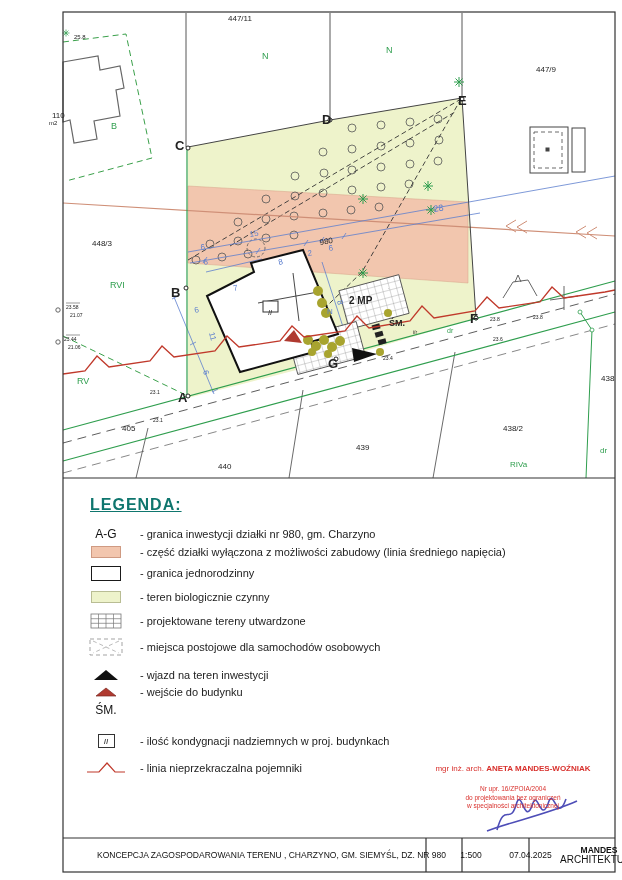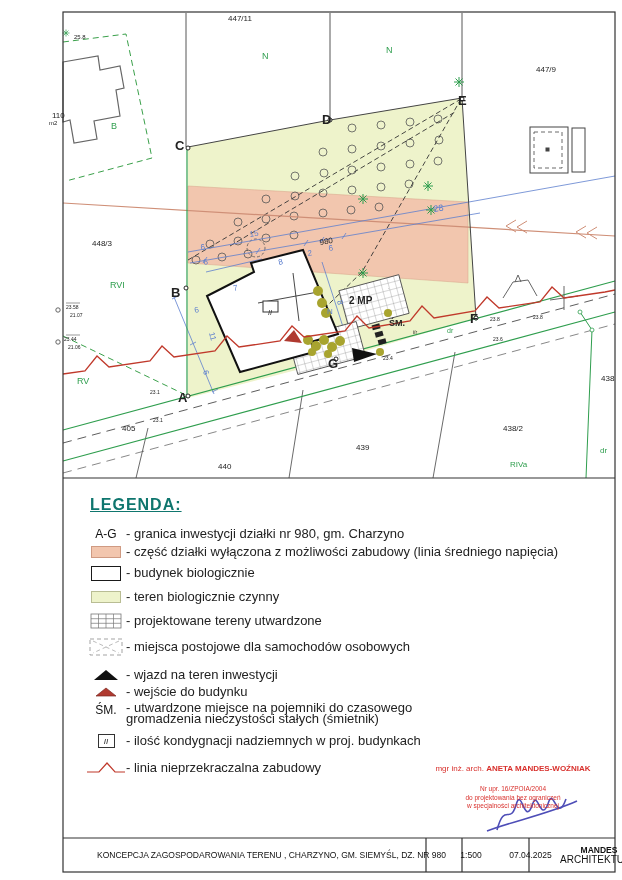--- a/index.html
+++ b/index.html
@@ -6,21 +6,21 @@
   .sheet{position:relative;width:622px;height:880px;background:#ffffff;overflow:hidden;
          font-family:"Liberation Sans", sans-serif;}
   svg text{font-family:"Liberation Sans", sans-serif;}
   .abs{position:absolute;}
   
   .legend-title{position:absolute;left:90px;top:496px;font-size:16px;font-weight:bold;
                 text-decoration:underline;letter-spacing:1px;color:#0f766e;}
   .lrow{position:absolute;left:86px;display:flex;align-items:center;}
   .lrow .sym{width:40px;display:flex;justify-content:center;align-items:center;}
   .lrow .key{width:40px;text-align:center;font-weight:normal;font-size:12px;color:#111;}
-  .lrow .txt{font-size:13px;line-height:10.5px;color:#222;width:450px;}
+  .lrow .txt{margin-left:14px;font-size:11px;line-height:10.5px;color:#222;width:450px;}
   .sw{width:30px;height:12px;box-sizing:border-box;}
   .sw-salmon{background:#f2c6ae;border:1px solid #cf9a82;}
   .sw-bldg{background:#fff;border:1.7px solid #1a1a1a;height:15px;}
   .sw-green{background:#eef3cb;border:1px solid #b9bd94;}
   .box-ii{width:15px;height:12px;border:1.2px solid #333;font-size:8px;font-style:italic;
           display:flex;align-items:center;justify-content:center;color:#222;}
   
   .sig{position:absolute;left:408px;top:764px;width:210px;text-align:center;color:#d8302c;}
   .sig .l1{font-size:8px;}
   .sig .l1 b{font-weight:bold;text-align:center;}
@@ -304,21 +304,21 @@
     <div class="sym">
         <span class="sw sw-salmon"></span>
       </div>
     <div class="txt">- część działki wyłączona z możliwości zabudowy (linia średniego napięcia)</div>
   </div>
 
   <div class="lrow" style="top:566px">
     <div class="sym">
         <span class="sw sw-bldg"></span>
       </div>
-    <div class="txt">- budynek biologicznie</div>
+    <div class="txt">- granica jednorodzinny</div>
   </div>
 
   <div class="lrow" style="top:591px">
     <div class="sym">
         <span class="sw sw-green"></span>
       </div>
     <div class="txt">- teren biologicznie czynny</div>
   </div>
 
   <div class="lrow" style="top:638px">
@@ -354,37 +354,36 @@
     <div class="sym">
       <svg width="22" height="10">
         <polygon points="1,9 21,9 11,1" fill="#b03a30" stroke="#7d2a22" stroke-width="0.7"></polygon>
       </svg>
     </div>
     <div class="txt">- wejście do budynku</div>
   </div>
 
   <div class="lrow" style="top:703px;align-items:flex-start">
     <div class="key">ŚM.</div>
-    <div class="txt" style="width:295px">- utwardzone miejsce na pojemniki do czasowego gromadzenia nieczystości stałych (śmietnik)</div>
   </div>
 
   <div class="lrow" style="top:734px">
     <div class="sym">
         <span class="box-ii">II</span>
       </div>
     <div class="txt">- ilość kondygnacji nadziemnych w proj. budynkach</div>
   </div>
 
   <div class="lrow" style="top:760px">
     <div class="sym">
       <svg width="40" height="16">
         <polyline points="1,12 13,12 21,3 29,12 39,12" fill="none" stroke="#c0392b" stroke-width="1.2"></polyline>
       </svg>
     </div>
-    <div class="txt">- linia nieprzekraczalna zabudowy</div>
+    <div class="txt">- linia nieprzekraczalna pojemniki</div>
   </div>
 
   <div class="sig">
     <div class="l1"><span>mgr inż. arch. </span><b>ANETA MANDES-WOŹNIAK</b></div>
     <div class="gap"></div>
     <div class="ln">Nr upr. 16/ZPOIA/2004</div>
     <div class="ln">do projektowania bez ograniczeń</div>
     <div class="ln">w specjalności architektonicznej</div>
   </div>
 

